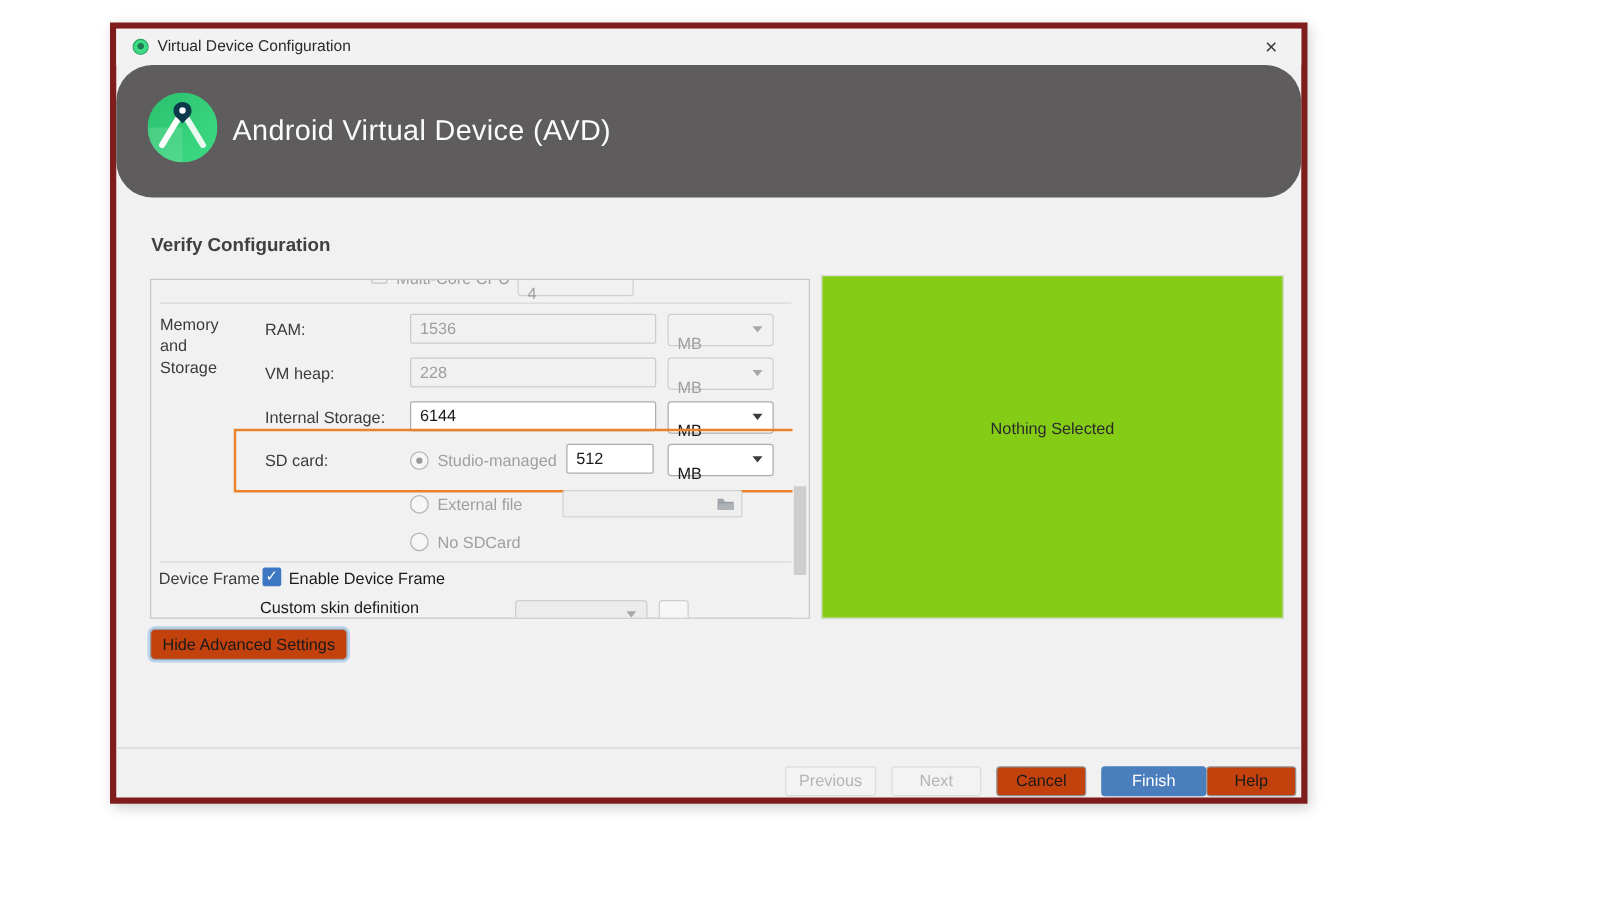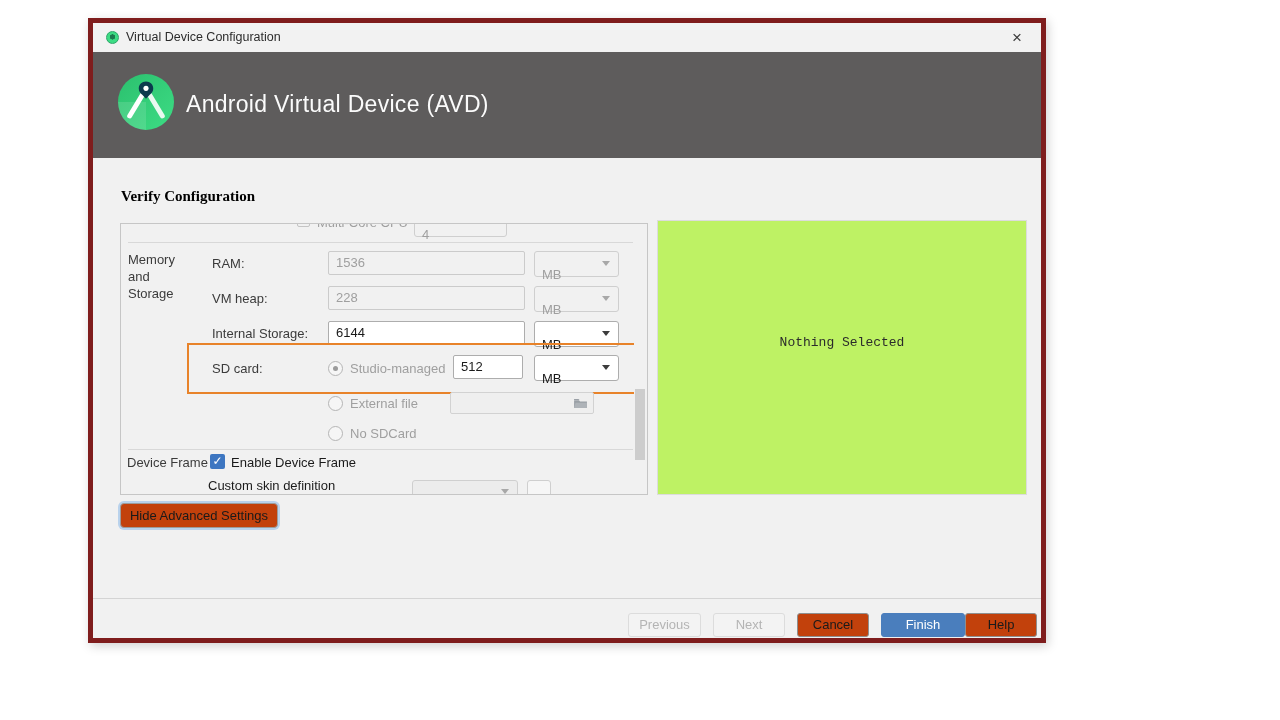--- a/index.html
+++ b/index.html
@@ -19,25 +19,25 @@
   
   .titlebar{position:absolute;left:0;top:0;width:100%;height:29px;background:#f2f2f2;}
   .titlebar-icon{position:absolute;left:13px;top:8px;width:13px;height:13px;border-radius:50%;
                  background:radial-gradient(circle at 50% 45%, #1d7a4f 0 30%, var(--android-green) 34% 100%);
                  border:1px solid #2aa567;}
   .titlebar-text{position:absolute;left:33px;top:7px;font-size:12.5px;color:#2b2b2b;}
   .close-btn{position:absolute;right:12px;top:3px;width:24px;height:24px;text-align:center;
              font-size:17px;line-height:23px;color:#3c3c3c;cursor:pointer;}
 
   
-  .header{position:absolute;left:0;top:29px;width:100%;height:106px;background:var(--header-bg);}
+  .header{position:absolute;left:0;top:29px;width:100%;height:106px;background:var(--header-bg);border-radius:29px;}
   .logo{position:absolute;left:25px;top:22px;width:56px;height:56px;}
   .header-title{position:absolute;left:93px;top:39px;font-size:23px;color:#fbfbfb;letter-spacing:0.3px;}
 
-  .page-heading{position:absolute;left:28px;top:165px;font-size:15px;font-weight:bold;color:#000000;font-family:Liberation Serif, serif;}
+  .page-heading{position:absolute;left:28px;top:165px;font-size:15px;font-weight:bold;color:#404040;}
 
   
   .panel{position:absolute;left:27px;top:200px;width:528px;height:272px;border:1px solid #c6c6c6;
          background:#f1f1f1;overflow:hidden;}
   .sep{position:absolute;left:7px;right:14px;height:1px;background:#d8d8d8;}
 
   .lbl{position:absolute;font-size:13px;color:#3b3b3b;white-space:nowrap;}
   .lbl.dim{color:#9f9f9f;}
   .lbl.dark{color:#1a1a1a;}
 
@@ -61,22 +61,22 @@
 
   .highlight-box{position:absolute;left:66px;top:119px;width:450px;height:51px;
                  border:2px solid var(--highlight-orange);background:transparent;pointer-events:none;}
 
   .folder-icon{position:absolute;right:5px;top:5px;width:15px;height:11px;}
 
   .scrollbar{position:absolute;right:1px;top:1px;width:12px;height:270px;background:#f1f1f1;}
   .scroll-thumb{position:absolute;left:1px;top:164px;width:10px;height:71px;background:#cdcdcd;}
 
   
-  .preview{position:absolute;left:564px;top:197px;width:370px;height:275px;background:#bef264;
-           border:1px solid #dcdcdc;display:flex;align-items:center;justify-content:center;font-family:Liberation Mono, monospace;}
+  .preview{position:absolute;left:564px;top:197px;width:370px;height:275px;background:#84cc16;
+           border:1px solid #dcdcdc;display:flex;align-items:center;justify-content:center;}
   .preview-text{font-size:13px;color:#2b2b2b;margin-top:-30px;}
 
   
   .btn{position:absolute;height:24px;border-radius:3px;font-size:13px;text-align:center;line-height:22px;
        background:#c2410c;border:1px solid #8f8f8f;color:#1a1a1a;cursor:pointer;white-space:nowrap;}
   .btn.disabled{background:#f3f3f3;border-color:#dcdcdc;color:#b4b4b4;cursor:default;}
   .btn.primary{background:var(--finish-blue);border-color:var(--finish-blue);color:#ffffff;}
   .hide-adv{left:27px;top:480px;width:158px;height:25px;border-color:#9c9c9c;border-radius:4px;
             box-shadow:0 0 0 2px #b9d2ec;}
   .btnbar-sep{position:absolute;left:0;top:575px;width:100%;height:1px;background:#d4d4d4;}

